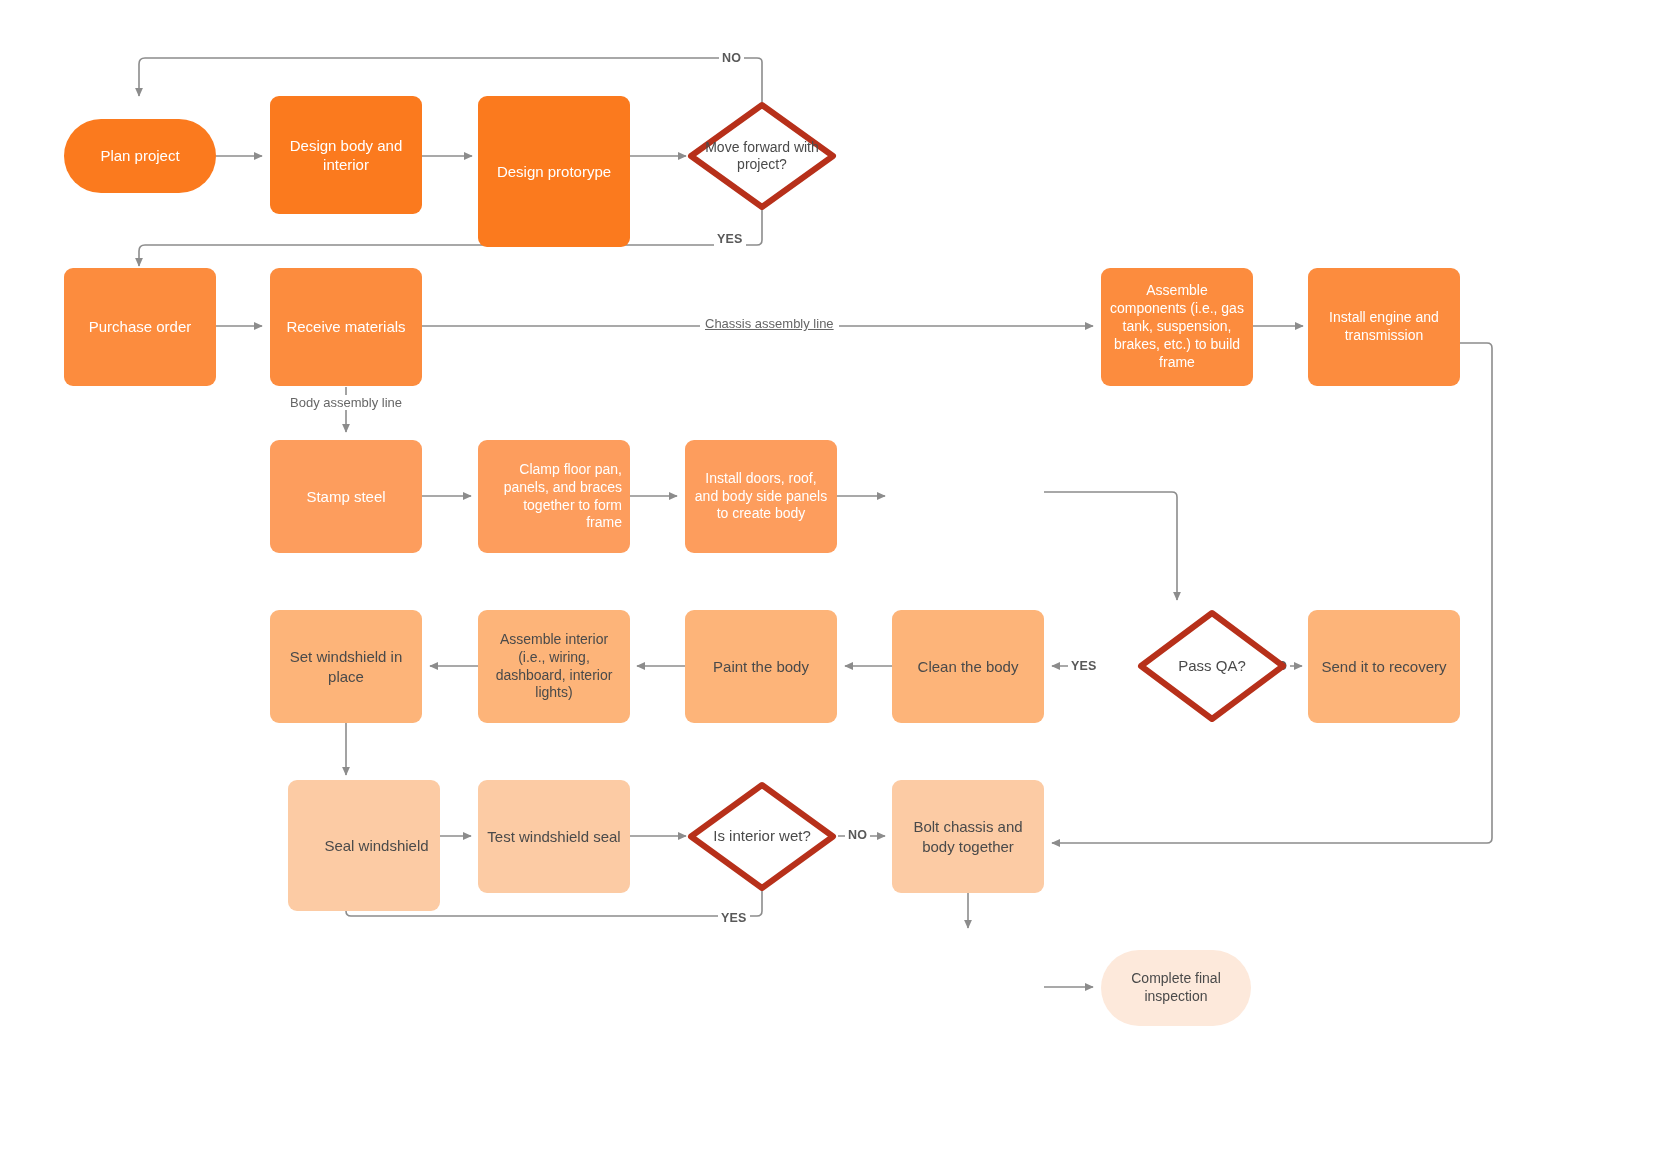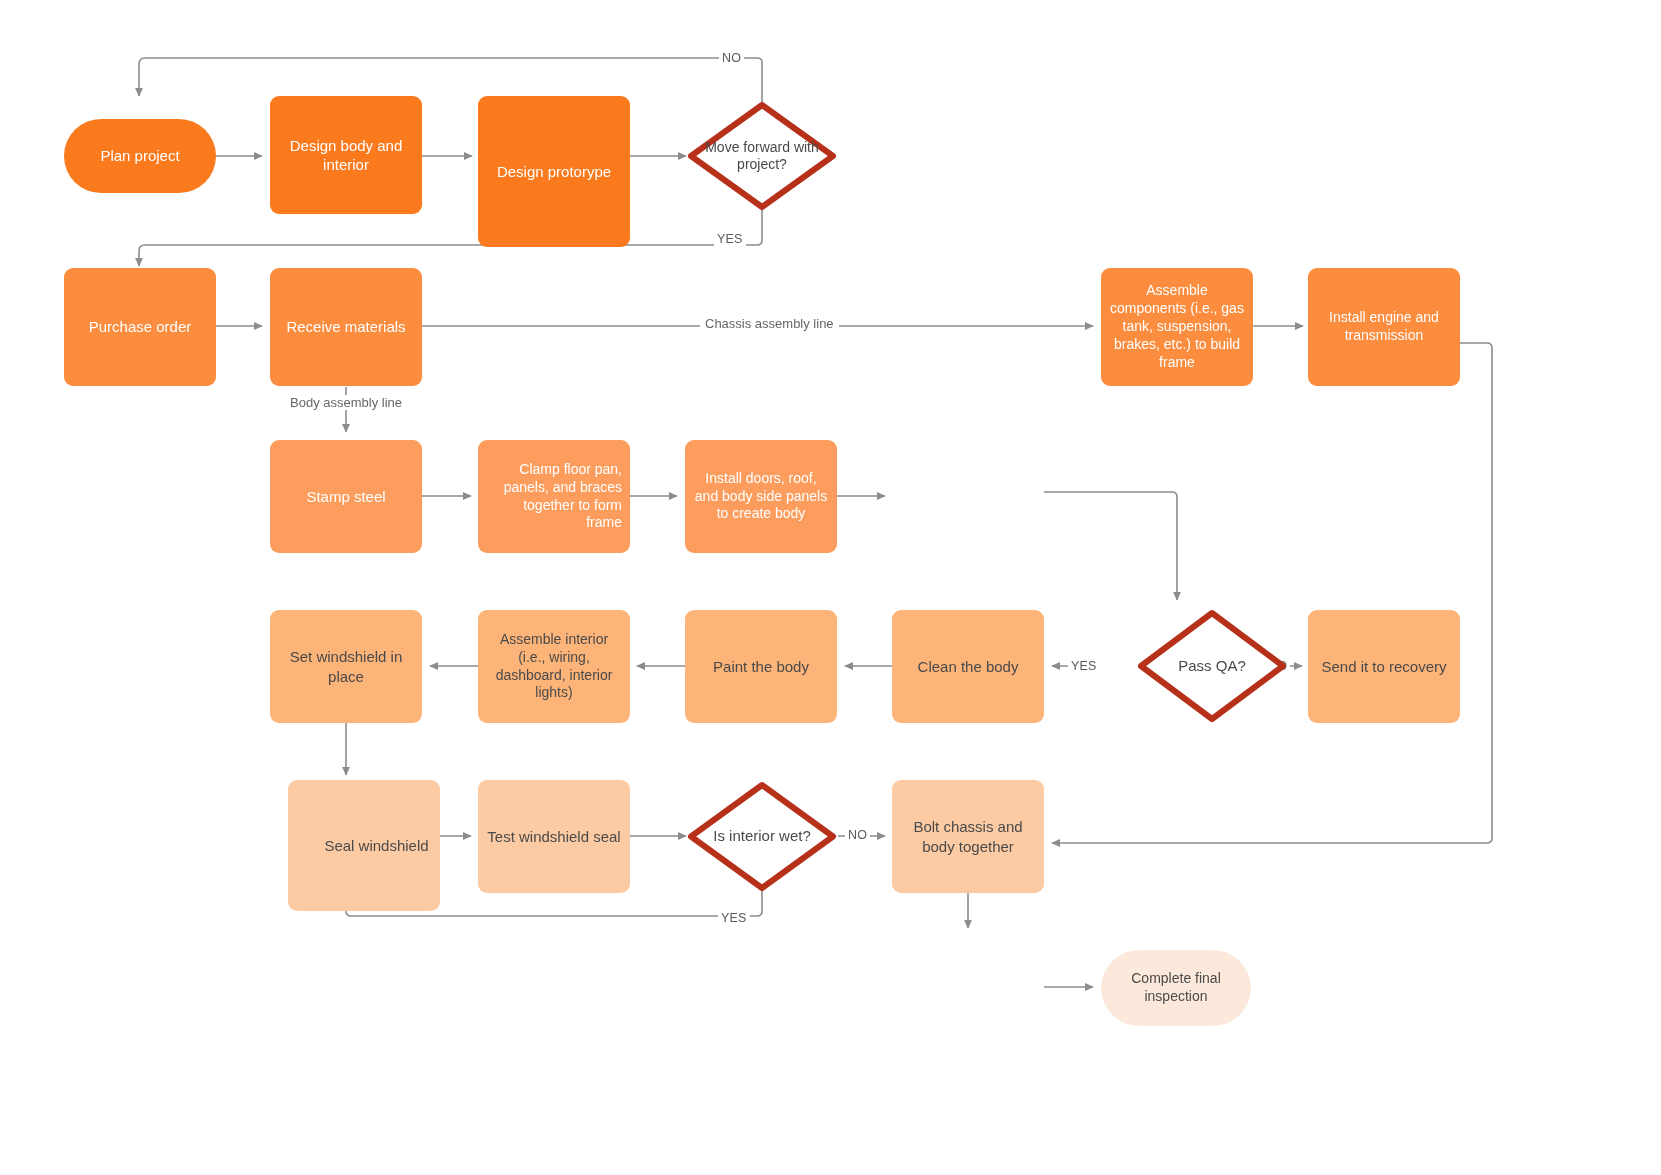--- a/index.html
+++ b/index.html
@@ -14,21 +14,21 @@
   .shade2{background:#FC8C3E;color:#ffffff;}
   .shade3{background:#FD9D5D;color:#ffffff;}
   .shade4{background:#FDB479;color:#4a4a4a;}
   .shade5{background:#FCCBA4;color:#4a4a4a;}
   .shade6{background:#FDE0CA;color:#4a4a4a;}
   .shade7{background:#FDE9DB;color:#4a4a4a;}
   .dec{position:absolute;display:flex;align-items:center;justify-content:center;text-align:center;
        color:#4a4a4a;background:transparent;}
   .dec .dlabel{position:relative;z-index:2;line-height:1.25;}
   .dec .dshape{position:absolute;left:0;top:0;width:100%;height:100%;z-index:1;}
-  .edgelabel{position:absolute;color:#595959;font-weight:normal;font-size:12.5px;letter-spacing:.2px;
+  .edgelabel{position:absolute;color:#595959;font-weight:bold;font-size:12.5px;letter-spacing:.2px;
              background:#fff;padding:0 3px;white-space:nowrap;}
   .pathlabel{position:absolute;color:#666;font-weight:normal;font-size:13px;background:#fff;
              padding:0 5px;white-space:nowrap;}
   .f15{font-size:15px;}
   .f14{font-size:14px;}
 </style>
 </head>
 <body>
 
 <div id="stage">
@@ -117,21 +117,21 @@
   </div>
 
   <div class="node proc shade2 f14" style="left:1101px;top:268px;width:152px;height:118px;">
     <span>Assemble components (i.e., gas tank, suspension, brakes, etc.) to build frame</span>
   </div>
 
   <div class="node proc shade2 f14" style="left:1308px;top:268px;width:152px;height:118px;">
     <span>Install engine and transmission</span>
   </div>
 
-  <div class="pathlabel" style="left:700px;top:316px;">
+  <div class="pathlabel" style="left:700px;top:316px;text-decoration:underline;">
     <span>Chassis assembly line</span>
   </div>
   <div class="pathlabel" style="left:285px;top:395px;">
     <span>Body assembly line</span>
   </div>
 
   <div class="node proc shade3 f15" style="left:270px;top:440px;width:152px;height:113px;">
     <span>Stamp steel</span>
   </div>
 

